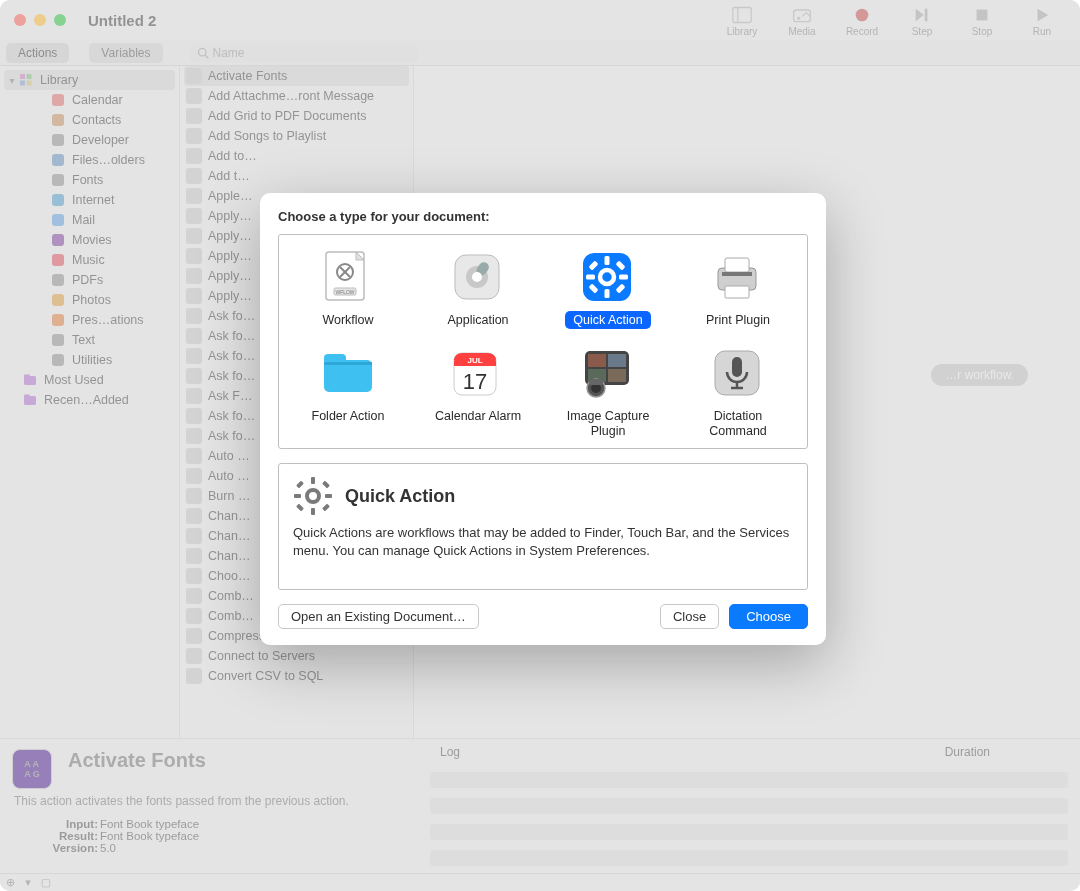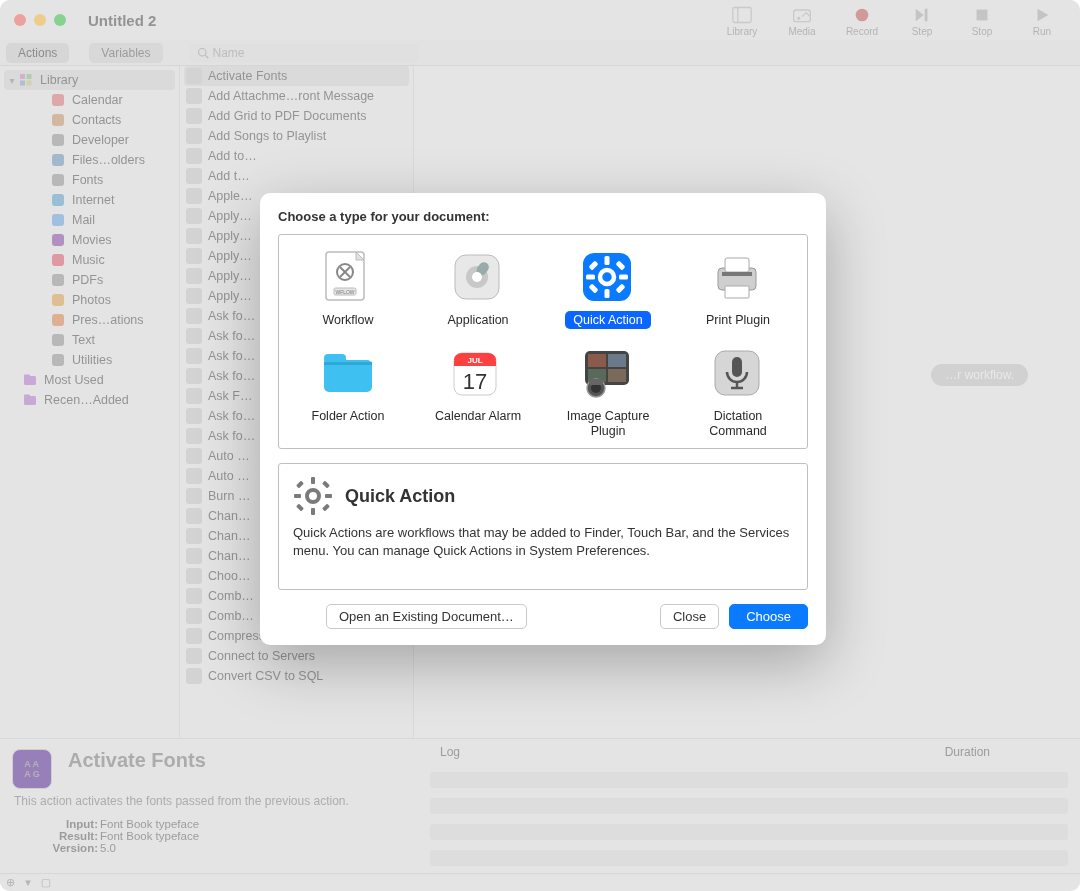--- a/index.html
+++ b/index.html
@@ -53,21 +53,21 @@
 .typegrid { border: 1px solid #bfbfbf; border-radius: 3px; padding: 10px 4px 6px; display: grid; grid-template-columns: repeat(4,1fr); row-gap: 10px; }
 .cell { display: flex; flex-direction: column; align-items: center; padding: 4px 4px 2px; }
 .cell .cicon { width: 56px; height: 56px; display: flex; align-items: center; }
 .cell .clabel { margin-top: 6px; font-size: 12.5px; color: #2a2a2a; text-align: center; line-height: 1.15; padding: 2px 8px; border-radius: 5px; }
 .cell.sel .clabel { background: #0a66ff; color: #fff; }
 .descbox { border: 1px solid #bfbfbf; border-radius: 3px; margin-top: 14px; padding: 12px 14px 28px; display: flex; flex-direction: column; }
 .descbox .dh { display: flex; align-items: center; gap: 12px; }
 .descbox .dh svg { width: 40px; height: 40px; }
 .descbox .dh h4 { font-size: 18px; font-weight: 700; }
 .descbox p { margin-top: 8px; font-size: 13px; line-height: 1.4; color: #333; }
-.modalfoot { display: flex; align-items: center; margin-top: 14px; margin-left: 48px; }
+.modalfoot { display: flex; align-items: center; margin-top: 14px; }
 .btn { border: 1px solid #c9c9c9; background: #fff; border-radius: 5px; padding: 4px 12px; font-size: 13px; color: #333; cursor: default; }
 .btn.primary { background: #0a7bff; border-color: #0a7bff; color: #fff; padding: 4px 16px; }
 .modalfoot .spacer { flex: 1; }
 .modalfoot .btn + .btn { margin-left: 10px; }
 .rightpanel { position: absolute; left: 414px; right: 0; top: 738px; }
 svg { display: block; }
 </style>
 </head>
 <body>
 

